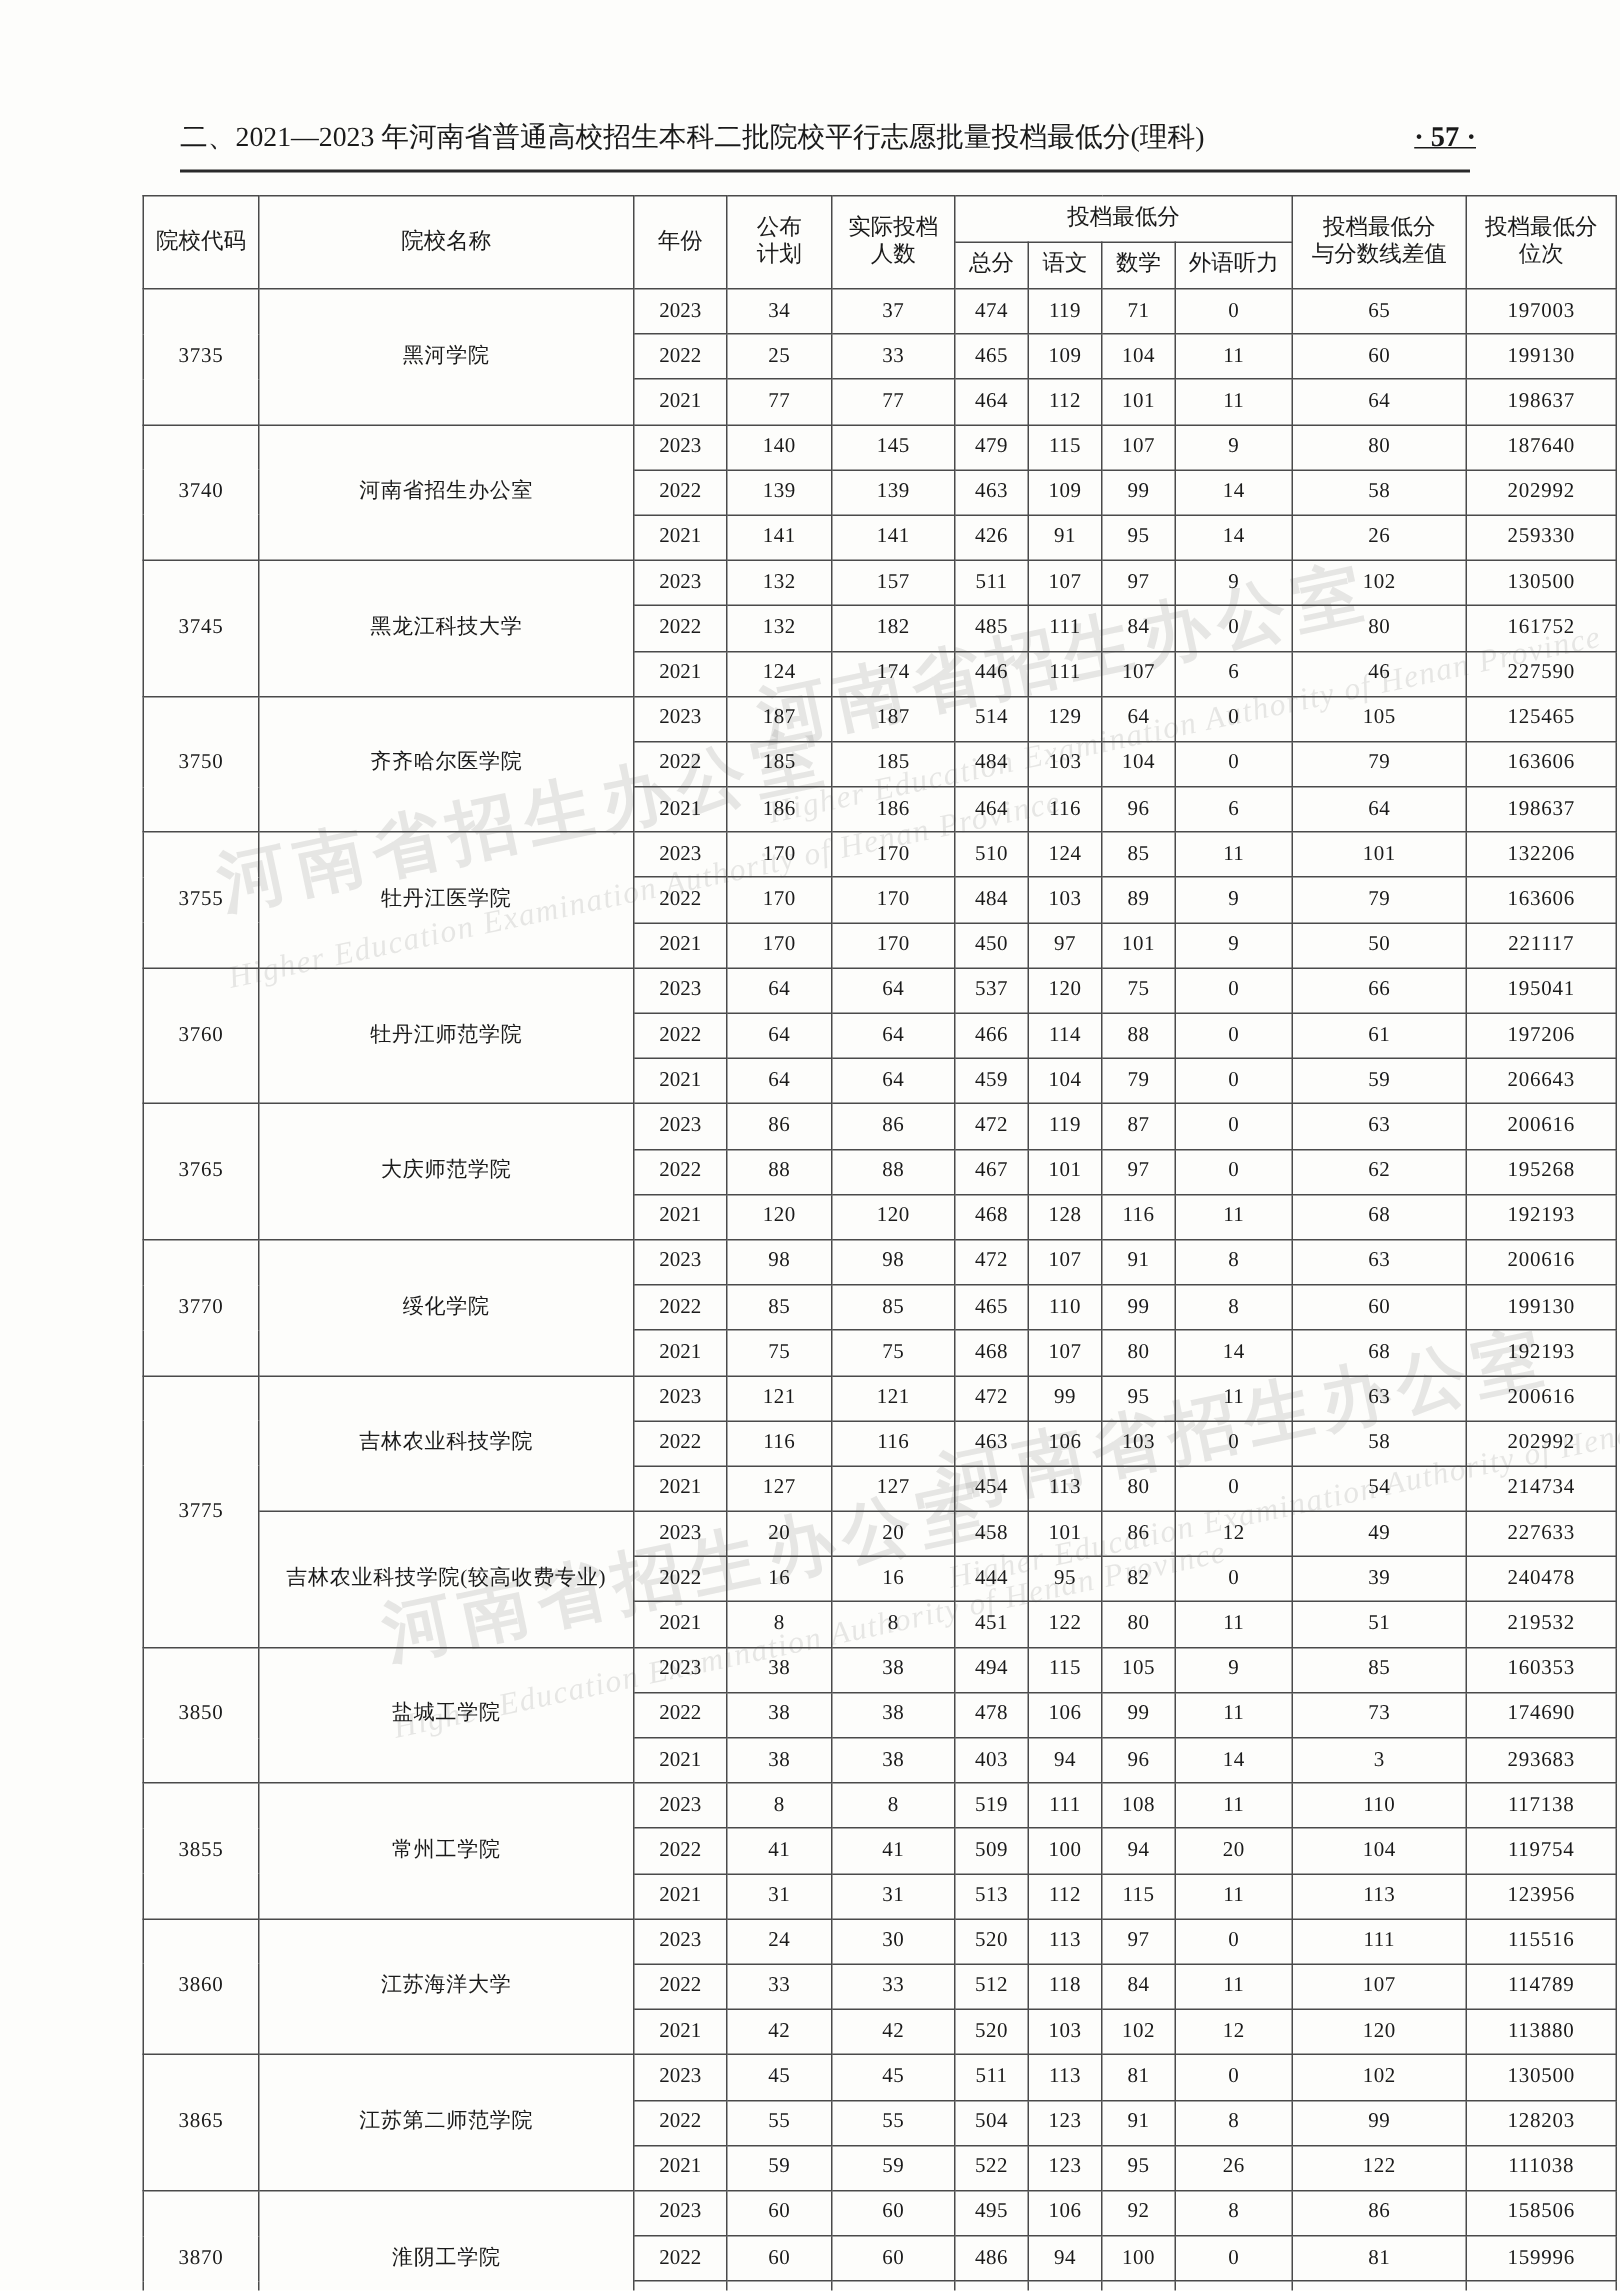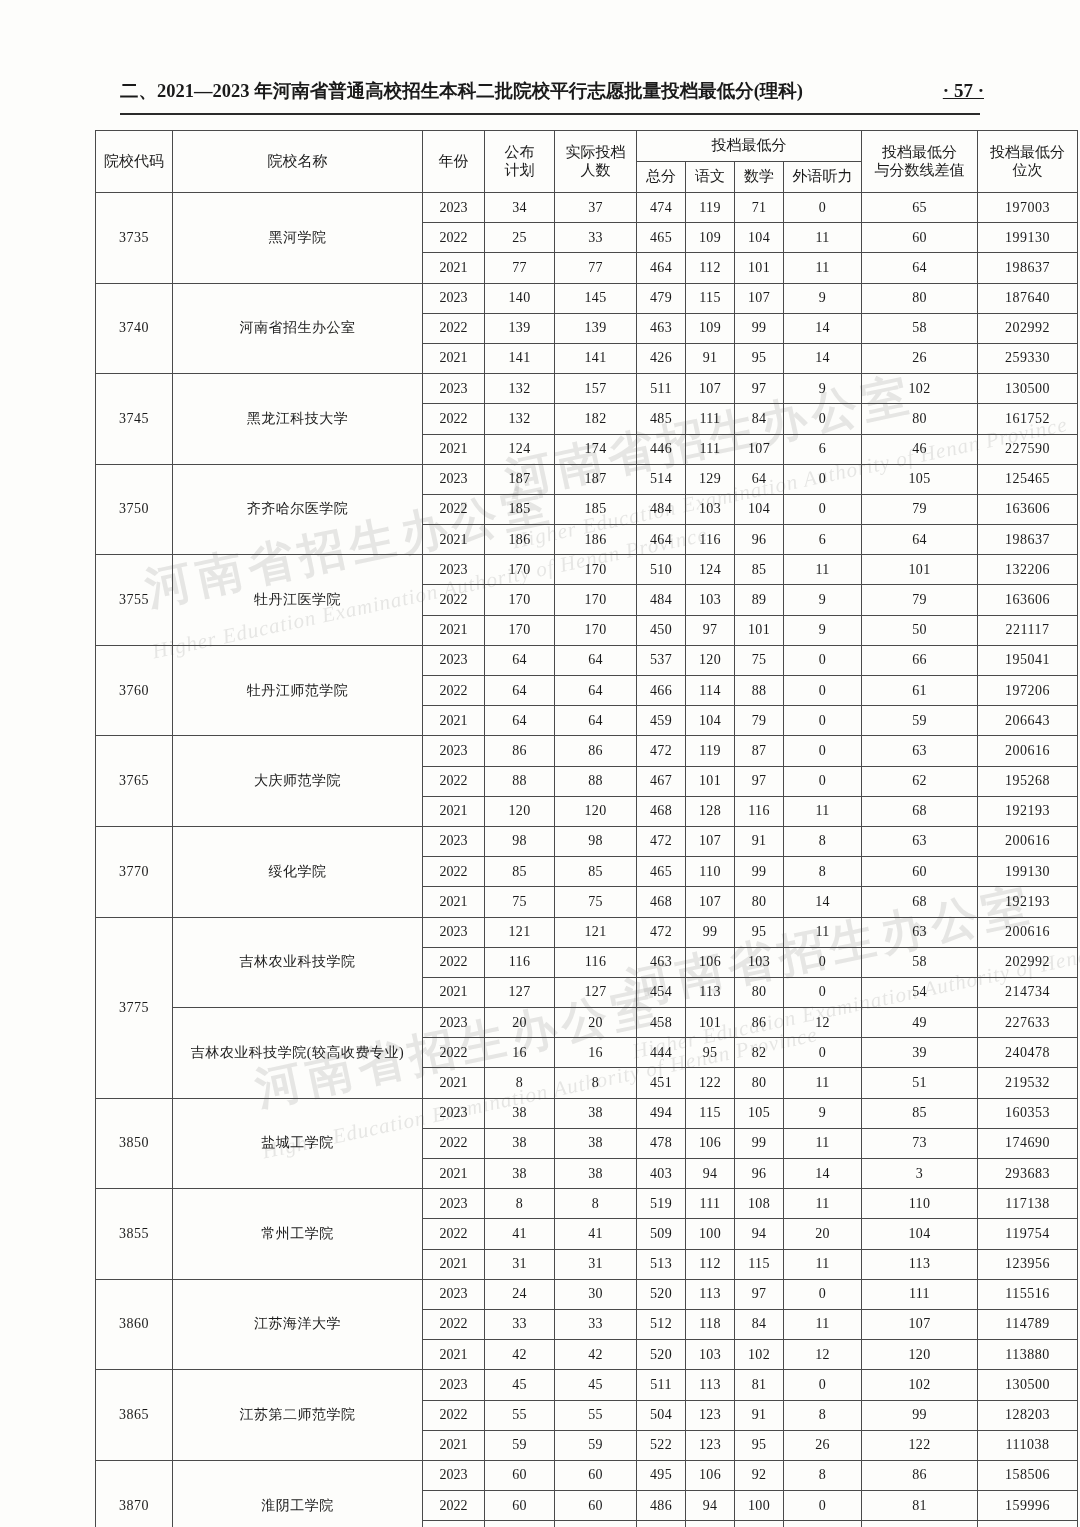--- a/index.html
+++ b/index.html
@@ -61,21 +61,21 @@
   .header-inner {
     position: relative;
     width: 900px;
     margin: 0 auto;
     display: flex;
     align-items: baseline;
     justify-content: space-between;
   }
   .header-title {
     font-size: 18.5px;
-    font-weight: bold;
+    font-weight: normal;
     letter-spacing: 0px;
     white-space: nowrap;
     margin-left: 30px;
   }
   .header-page {
     font-size: 19px;
     font-weight: bold;
     white-space: nowrap;
     margin-right: 6px;
     text-decoration: underline;

